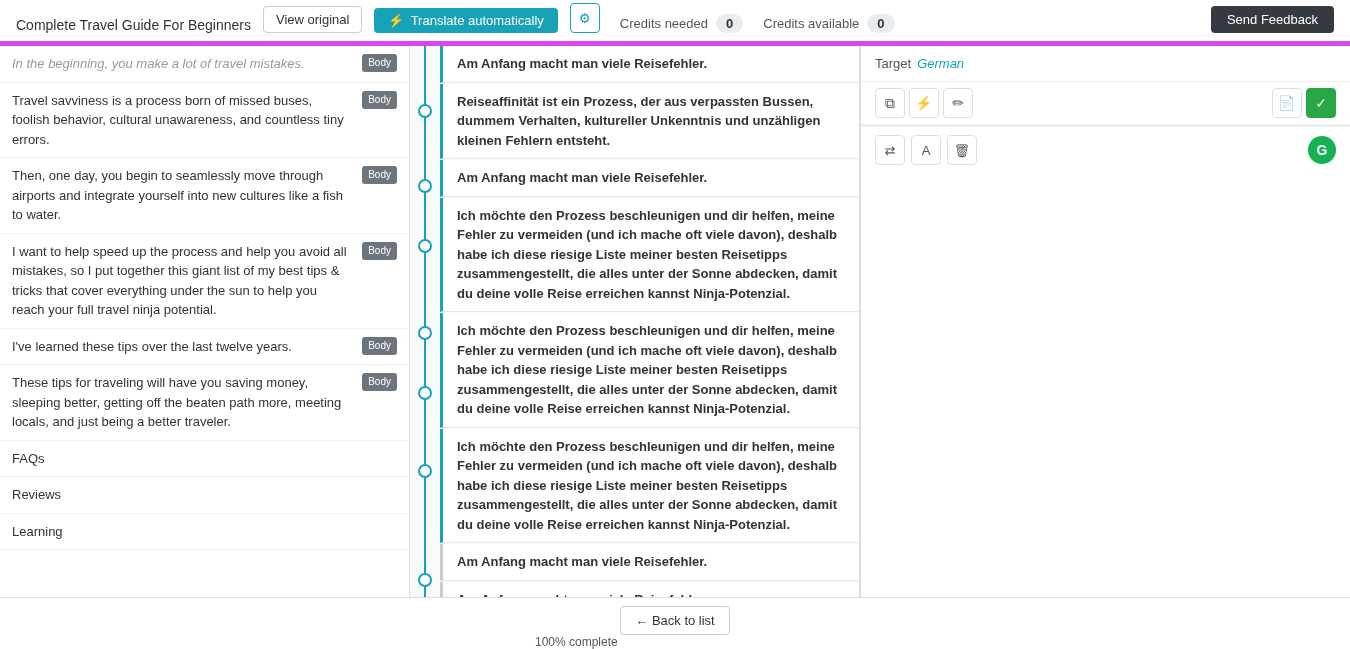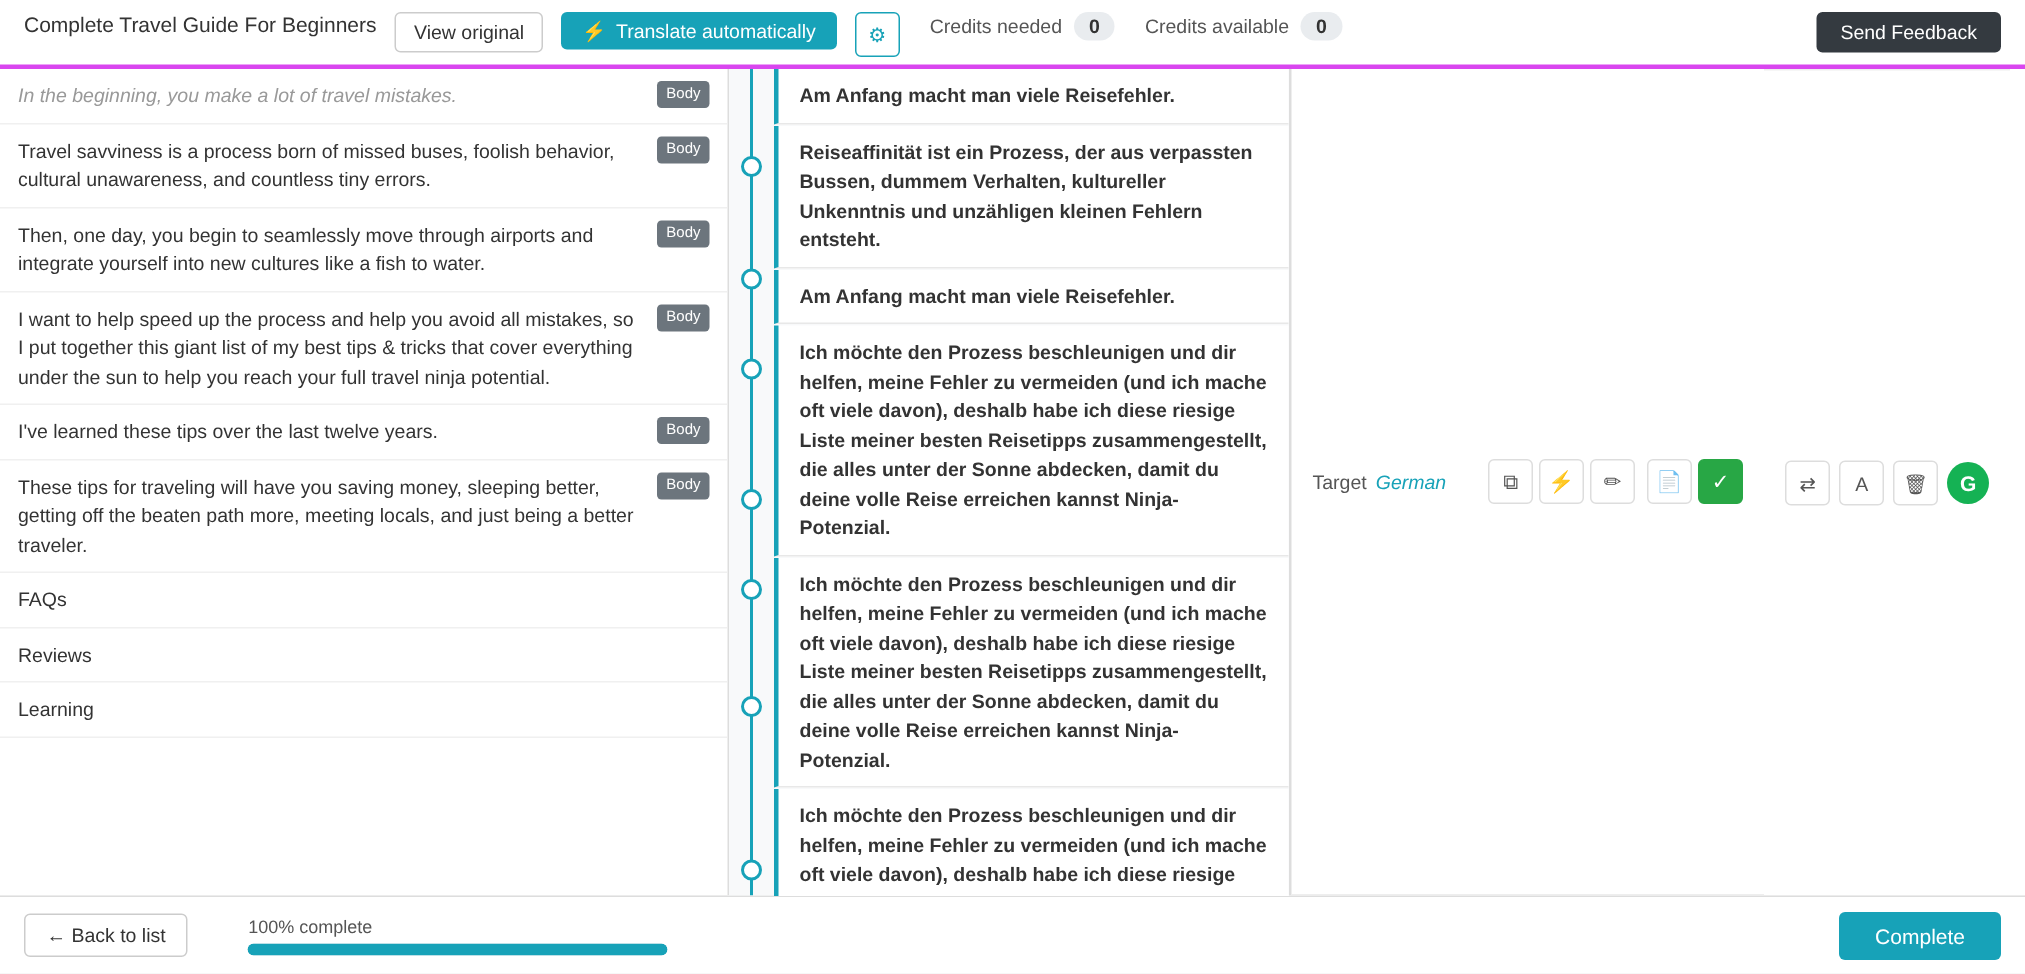--- a/index.html
+++ b/index.html
@@ -1,22 +1,22 @@
 <!DOCTYPE html>
 <html><head>
   <meta charset="utf-8">
   <style>
     * { box-sizing: border-box; margin: 0; padding: 0; }
     body { font-family: Arial, sans-serif; font-size: 13px; background: #f5f5f5; color: #333; height: 649px; overflow: hidden; display: flex; flex-direction: column; }
 
     
     .header {
-      display: flex; align-items: flex-start; gap: 12px;
+      display: flex; align-items: flex-end; gap: 12px;
       padding: 8px 16px; background: #fff;
-      border-bottom: 3px solid #d946ef; flex-shrink: 0;
+      border-bottom: 5px solid #d946ef; flex-shrink: 0;
       height: 46px;
     }
     .header-title { font-size: 14px; font-weight: 500; color: #333; }
     .btn-view-original {
       padding: 5px 12px; border: 1px solid #ccc; background: #fff;
       border-radius: 4px; cursor: pointer; font-size: 13px; color: #333;
     }
     .btn-translate {
       display: flex; align-items: center; gap: 6px;
       padding: 5px 14px; background: #17a2b8; color: #fff;
@@ -39,21 +39,21 @@
       border: none; border-radius: 4px; cursor: pointer; font-size: 13px;
     }
 
     
     .main-content {
       display: flex; flex: 1; overflow: hidden;
     }
 
     
     .left-panel {
-      width: 486px; overflow-y: auto; background: #fff;
+      width: 410px; overflow-y: auto; background: #fff;
       border-right: 1px solid #ddd; flex-shrink: 0;
       padding: 0;
     }
 
     .source-row {
       display: flex; align-items: flex-start;
       padding: 8px 12px; border-bottom: 1px solid #f0f0f0;
       position: relative;
     }
     .source-text { font-size: 13px; line-height: 1.5; color: #333; flex: 1; padding-right: 8px; }
@@ -92,21 +92,21 @@
     .translation-row {
       padding: 8px 14px; border-bottom: 1px solid #e8e8e8;
       font-size: 13px; line-height: 1.5; color: #333;
       border-left: 3px solid #17a2b8; background: #fff; margin-bottom: 1px; font-weight: bold;
     }
     .translation-row.gray-left { border-left: 3px solid #ccc; }
 
     
     .editor-panel {
       width: 490px; flex-shrink: 0; background: #fff;
-      display: flex; flex-direction: row;
+      display: flex; flex-direction: column;
       border-left: 1px solid #ddd;
     }
     .editor-header {
       padding: 10px 14px; border-bottom: 1px solid #eee;
       font-size: 13px; color: #555; display: flex; align-items: center; gap: 6px;
     }
     .editor-toolbar {
       display: flex; align-items: center; padding: 6px 14px;
       border-bottom: 1px solid #eee; gap: 4px;
     }
@@ -136,21 +136,21 @@
     .grammarly-icon {
       width: 28px; height: 28px; border-radius: 50%; background: #15b254;
       display: flex; align-items: center; justify-content: center;
       color: #fff; font-size: 14px; font-weight: bold; margin-left: auto;
     }
 
     
     .bottom-bar {
       display: flex; align-items: center; padding: 8px 16px;
       background: #fff; border-top: 1px solid #ddd;
-      flex-shrink: 0; height: 52px;
+      flex-shrink: 0; height: 52px; flex-direction: column;
     }
     .btn-back {
       padding: 6px 14px; border: 1px solid #ccc; background: #fff;
       border-radius: 4px; cursor: pointer; font-size: 13px; color: #333;
     }
     .progress-section {
       flex: 1; display: flex; flex-direction: column; align-items: flex-start;
       gap: 4px; margin: 0 40px;
     }
     .progress-label { font-size: 12px; color: #555; }

